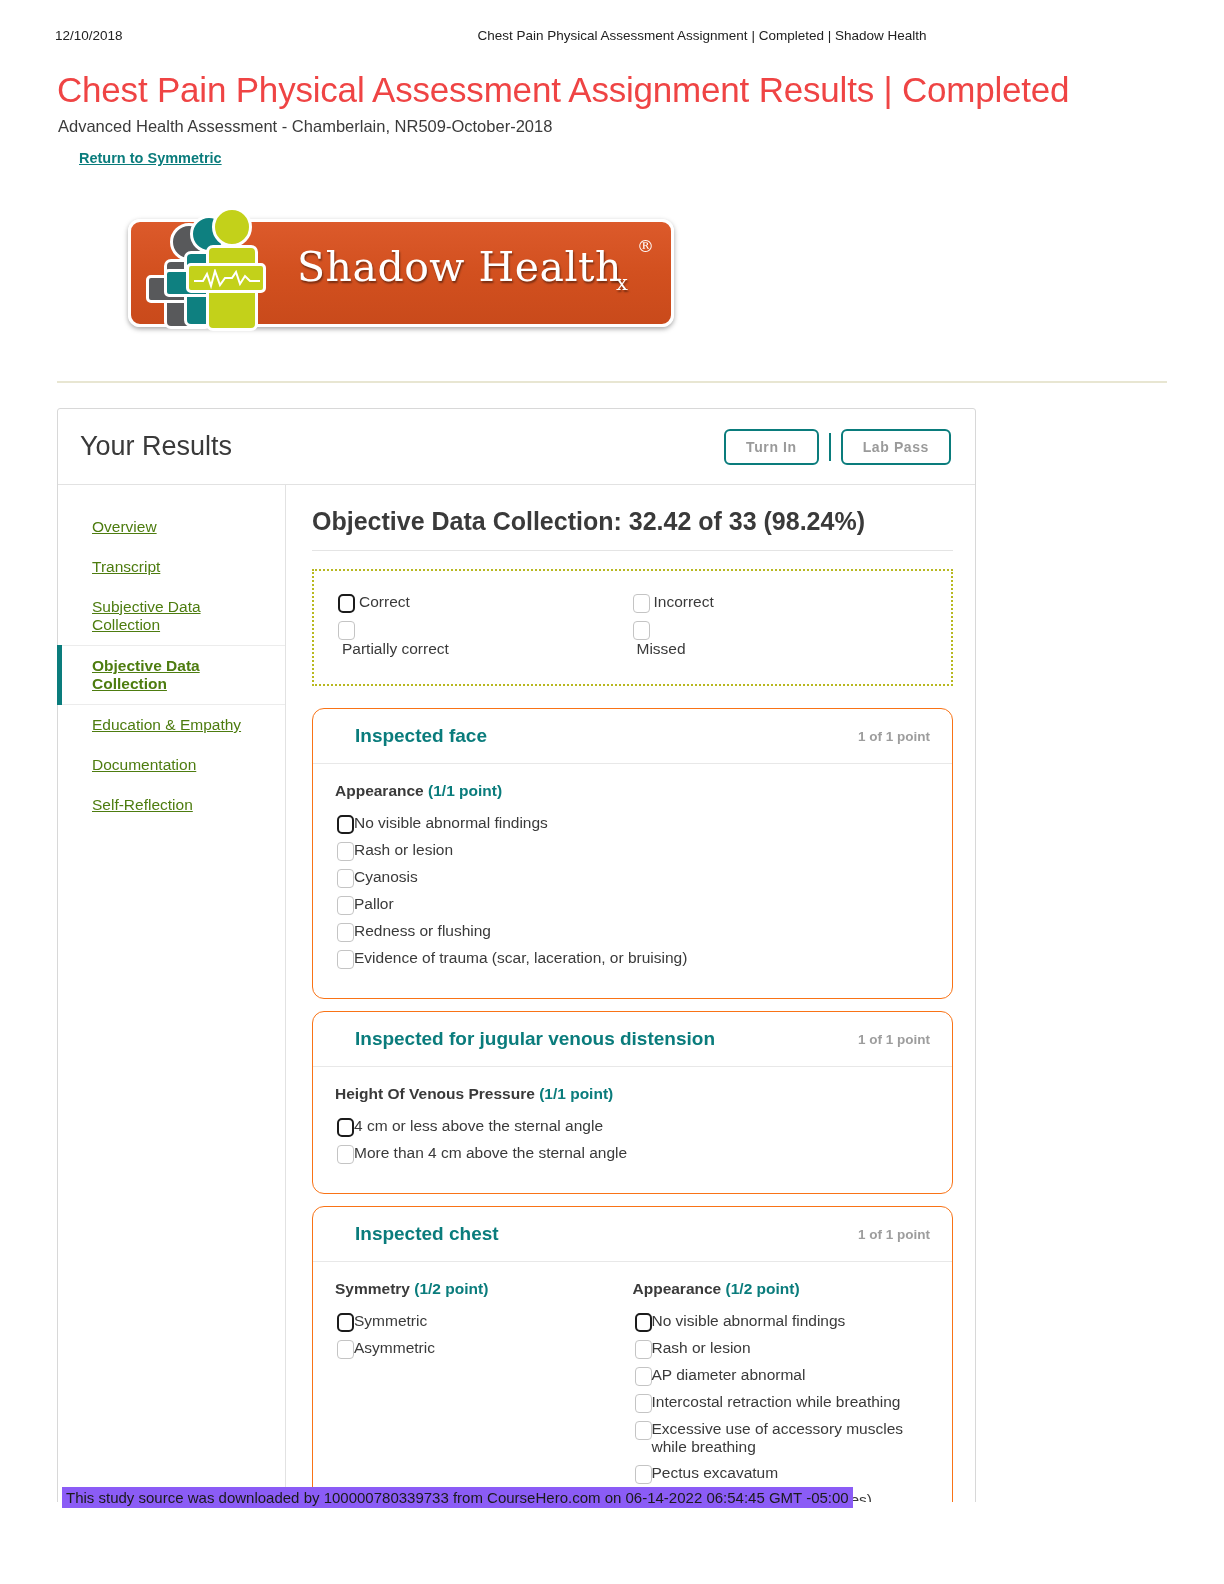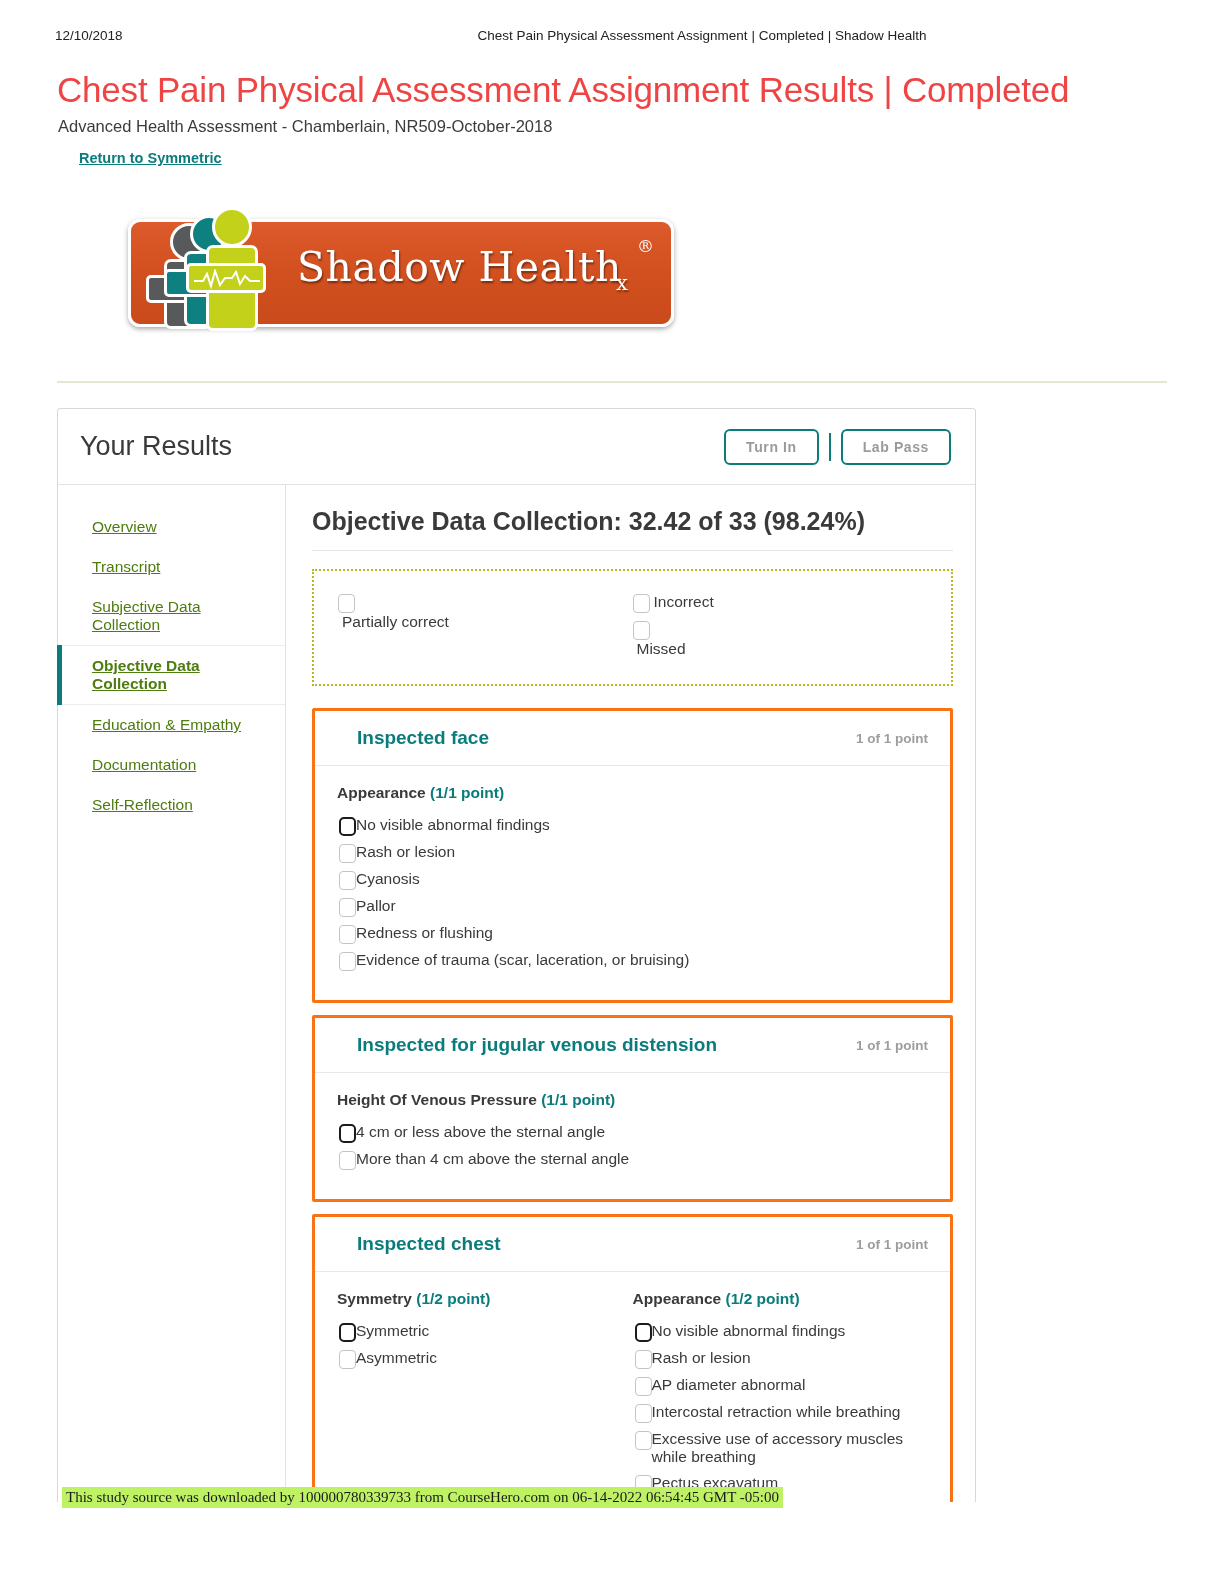--- a/index.html
+++ b/index.html
@@ -240,22 +240,22 @@
     flex: none;
     margin-top: 1px;
   }
   .cb.sel {
     border: 2.5px solid #1b1b1b;
     border-radius: 5px;
   }
 
   
   .card {
-    border: 3px solid #f97316;
-    border-radius: 2px;
+    border: 1px solid #f97316;
+    border-radius: 12px;
     margin-bottom: 12px;
     background: #fff;
   }
   .card-head {
     display: flex;
     align-items: center;
     padding: 16px 22px 16px 42px;
     border-bottom: 1px solid #e8e8e8;
   }
   .card-head-title {
@@ -291,24 +291,24 @@
   .opt-label {
     font-size: 15.5px;
     color: #3a3a3a;
     line-height: 1.18;
   }
 
   
   .watermark {
     position: absolute;
     left: 62px; top: 1487px;
-    font-family: Liberation Serif, serif;
+    font-family: Liberation Sans, sans-serif;
     font-size: 15px;
     color: #1a1a1a;
-    background: #bef264;
+    background: #8b5cf6;
     padding: 2px 4px;
     white-space: nowrap;
     z-index: 20;
   }
   .foot-url {
     position: absolute;
     left: 47px; top: 1518px;
     font-size: 15px;
     color: #222;
   }
@@ -396,20 +396,24 @@
       <div class="side-item"><span>Self-Reflection</span></div>
     </nav>
 
     <div class="main">
       <div class="main-title">Objective Data Collection: 32.42 of 33 (98.24%)</div>
       <div class="main-rule"></div>
 
       <div class="legend">
         <div class="legend-col">
           <div class="legend-row">
+            <span class="cb sel"></span>
+            <span class="legend-label">Correct</span>
+          </div>
+          <div class="legend-row">
             <span class="cb"></span>
             <span class="legend-label">Partially correct</span>
           </div>
         </div>
         <div class="legend-col">
           <div class="legend-row">
             <span class="cb"></span>
             <span class="legend-label">Incorrect</span>
           </div>
           <div class="legend-row">

